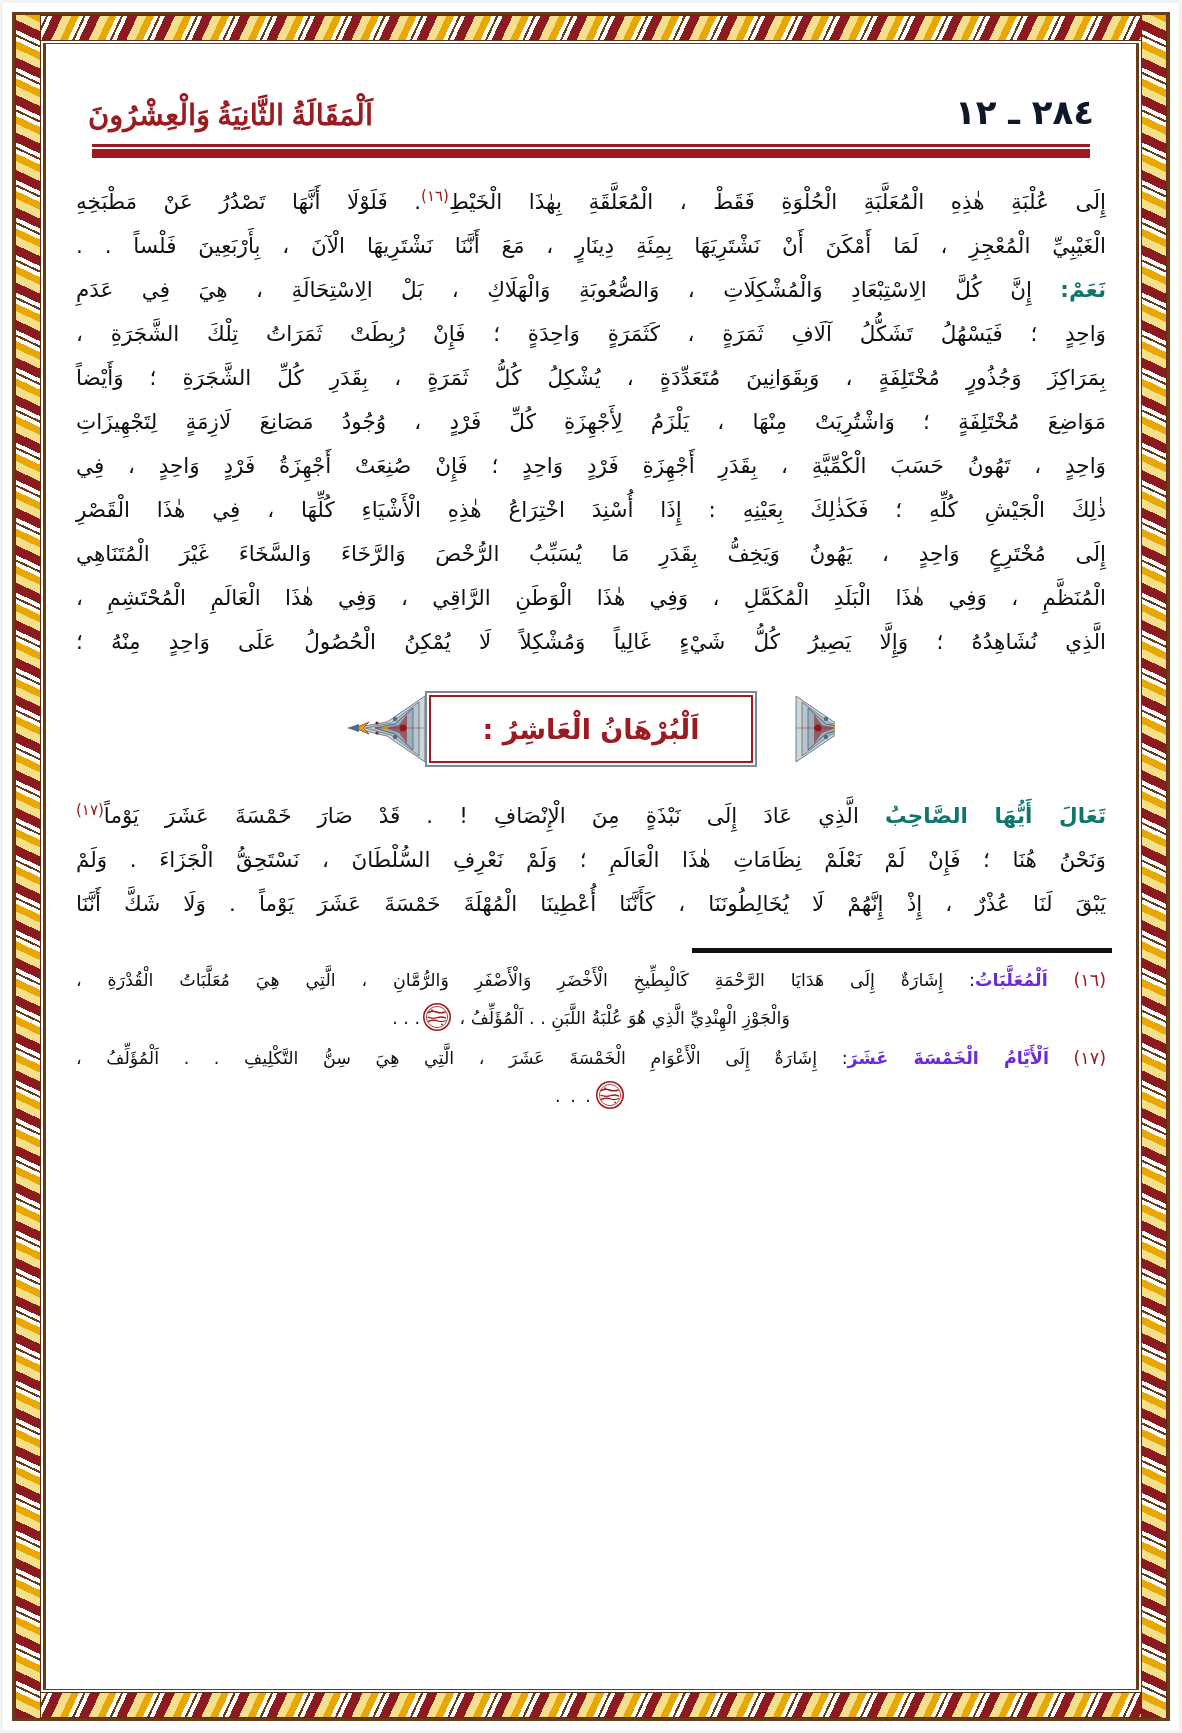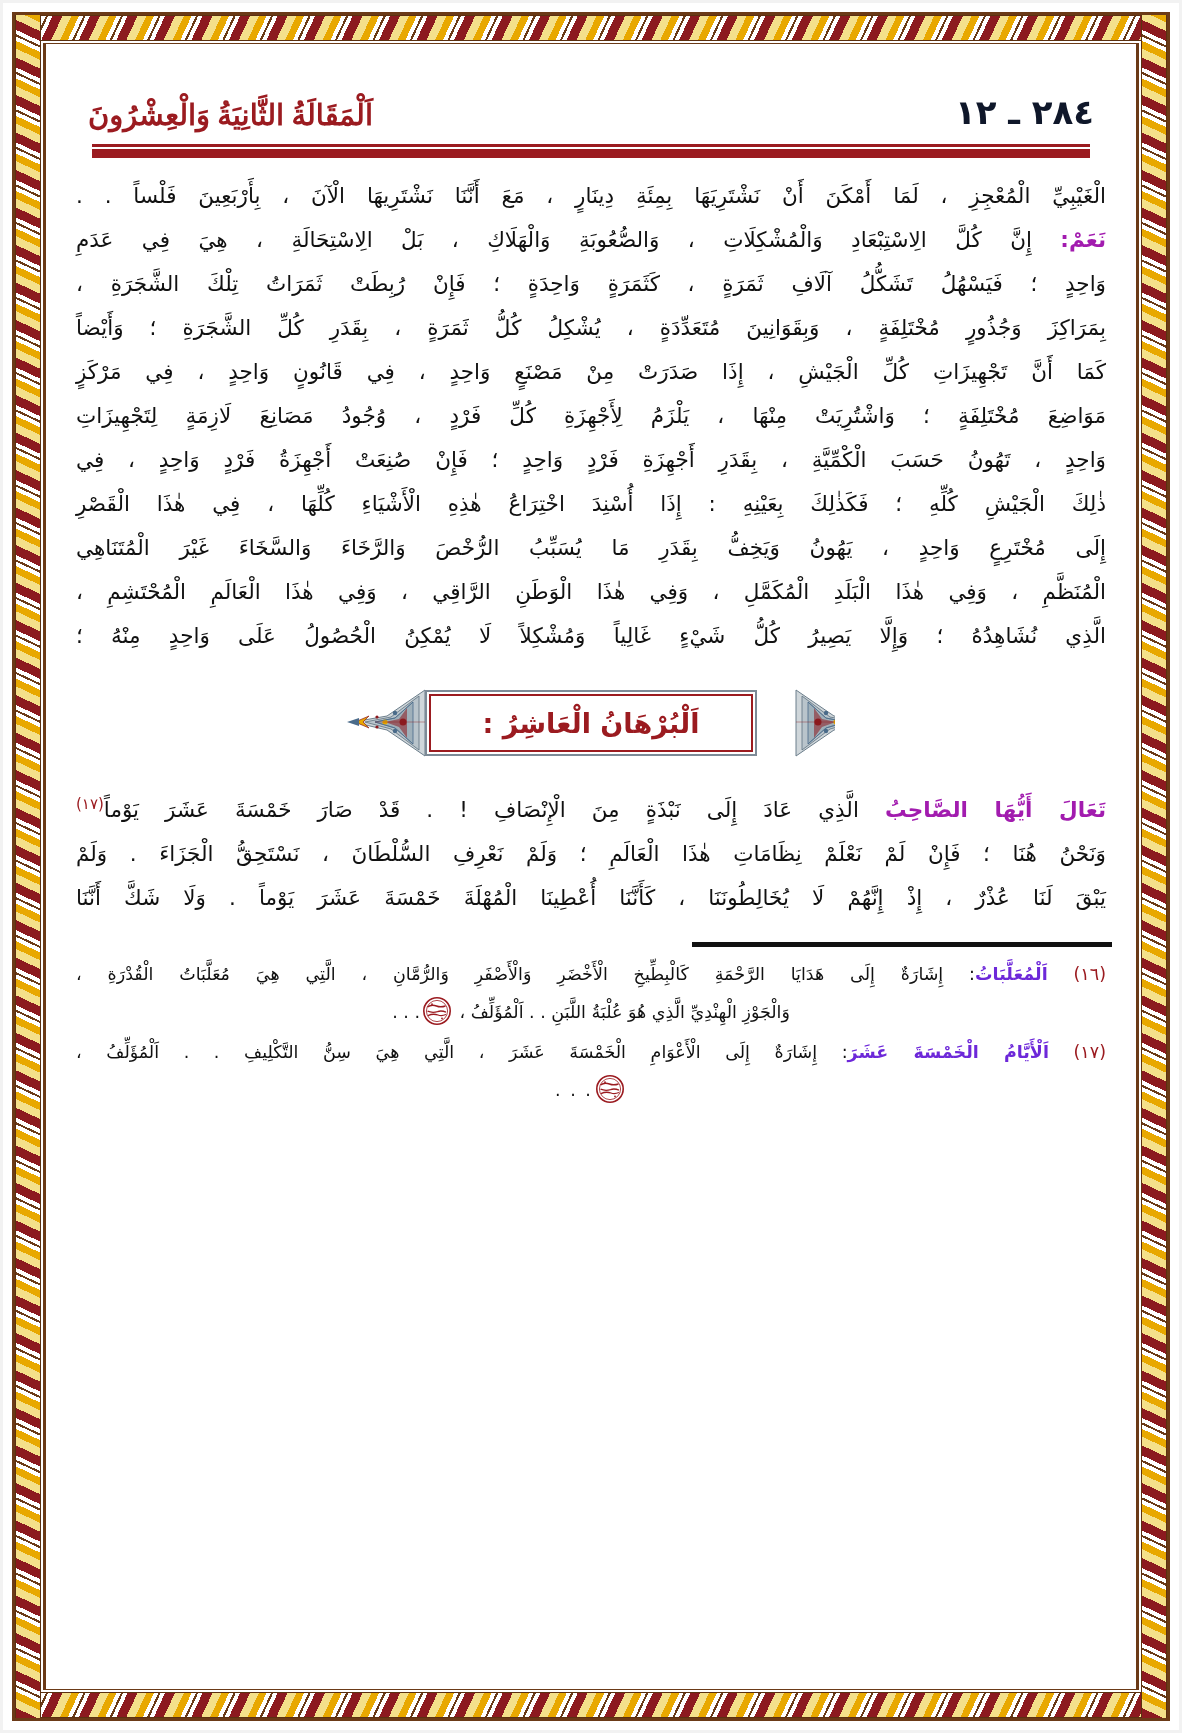--- a/index.html
+++ b/index.html
@@ -137,21 +137,21 @@
     font-family:"DejaVu Sans","Liberation Sans",sans-serif;
   }
   .body-text p{margin:0 0 0 0;}
   .ln{
     display:block;
     text-align:justify;
     text-align-last:justify;
     white-space:nowrap;
   }
   .ln.center-last{text-align-last:center;}
-  .red{color:#a21caf;font-weight:bold;}
+  .red{color:#0f766e;font-weight:bold;}
   .fn-ref{color:#9b1b20;font-size:15px;vertical-align:super;}
 
   
   .deco-heading{
     margin:26px 0 20px 0;
     display:flex;
     align-items:center;
     justify-content:center;
     height:78px;
   }
@@ -162,21 +162,21 @@
   .deco-box{
     border:2px solid #9b1b20;
     outline:2px solid #7d8a96;
     outline-offset:2px;
     background:#ffffff;
     padding:5px 52px;
     margin:0 4px;
     display:flex;
     align-items:center;
     justify-content:center;
-    height:58px;
+    height:68px;
     box-sizing:border-box;
   }
   .deco-title{
     color:#9b1b20;
     font-size:27px;
     font-weight:bold;
     white-space:nowrap;
     font-family:"DejaVu Sans","Liberation Sans",sans-serif;
   }
 
@@ -225,29 +225,29 @@
 
     <div class="header">
       <div class="page-number">٢٨٤ ـ ١٢</div>
       <div class="chapter-title">اَلْمَقَالَةُ الثَّانِيَةُ وَالْعِشْرُونَ</div>
     </div>
     <div class="header-rule"></div>
 
     <div class="body-text">
 
       <p>
+        <span class="ln"><span>إِلَى عُلْبَةِ هٰذِهِ الْمُعَلَّبَةِ الْحُلْوَةِ فَقَطْ ، الْمُعَلَّقَةِ بِهٰذَا الْخَيْطِ</span><span class="fn-ref">(١٦)</span><span>. فَلَوْلَا أَنَّهَا تَصْدُرُ عَنْ مَطْبَخِهِ</span></span>
         <span class="ln">الْغَيْبِيِّ الْمُعْجِزِ ، لَمَا أَمْكَنَ أَنْ نَشْتَرِيَهَا بِمِئَةِ دِينَارٍ ، مَعَ أَنَّنَا نَشْتَرِيهَا الْآنَ ، بِأَرْبَعِينَ فَلْساً . .</span>
       </p>
 
       <p>
         <span class="ln"><span class="red">نَعَمْ:</span>
          <span>إِنَّ كُلَّ الِاسْتِبْعَادِ وَالْمُشْكِلَاتِ ، وَالصُّعُوبَةِ وَالْهَلَاكِ ، بَلْ الِاسْتِحَالَةِ ، هِيَ فِي عَدَمِ</span></span>
         <span class="ln">وَاحِدٍ ؛ فَيَسْهُلُ تَشَكُّلُ آلَافِ ثَمَرَةٍ ، كَثَمَرَةٍ وَاحِدَةٍ ؛ فَإِنْ رُبِطَتْ ثَمَرَاتُ تِلْكَ الشَّجَرَةِ ،</span>
         <span class="ln">بِمَرَاكِزَ وَجُذُورٍ مُخْتَلِفَةٍ ، وَبِقَوَانِينَ مُتَعَدِّدَةٍ ، يُشْكِلُ كُلُّ ثَمَرَةٍ ، بِقَدَرِ كُلِّ الشَّجَرَةِ ؛ وَأَيْضاً</span>
-        <span class="ln">كَمَا أَنَّ تَجْهِيزَاتِ كُلِّ الْجَيْشِ ، إِذَا صَدَرَتْ مِنْ مَصْنَعٍ وَاحِدٍ ، فِي قَانُونٍ وَاحِدٍ ، فِي مَرْكَزٍ</span>
         <span class="ln">مَوَاضِعَ مُخْتَلِفَةٍ ؛ وَاشْتُرِيَتْ مِنْهَا ، يَلْزَمُ لِأَجْهِزَةِ كُلِّ فَرْدٍ ، وُجُودُ مَصَانِعَ لَازِمَةٍ لِتَجْهِيزَاتِ</span>
         <span class="ln">وَاحِدٍ ، تَهُونُ حَسَبَ الْكْمِّيَّةِ ، بِقَدَرِ أَجْهِزَةِ فَرْدٍ وَاحِدٍ ؛ فَإِنْ صُنِعَتْ أَجْهِزَةُ فَرْدٍ وَاحِدٍ ، فِي</span>
         <span class="ln">ذٰلِكَ الْجَيْشِ كُلِّهِ ؛ فَكَذٰلِكَ بِعَيْنِهِ : إِذَا أُسْنِدَ اخْتِرَاعُ هٰذِهِ الْأَشْيَاءِ كُلِّهَا ، فِي هٰذَا الْقَصْرِ</span>
         <span class="ln">إِلَى مُخْتَرِعٍ وَاحِدٍ ، يَهُونُ وَيَخِفُّ بِقَدَرِ مَا يُسَبِّبُ الرُّخْصَ وَالرَّخَاءَ وَالسَّخَاءَ غَيْرَ الْمُتَنَاهِي</span>
         <span class="ln">الْمُنَظَّمِ ، وَفِي هٰذَا الْبَلَدِ الْمُكَمَّلِ ، وَفِي هٰذَا الْوَطَنِ الرَّاقِي ، وَفِي هٰذَا الْعَالَمِ الْمُحْتَشِمِ ،</span>
         <span class="ln">الَّذِي نُشَاهِدُهُ ؛ وَإِلَّا يَصِيرُ كُلُّ شَيْءٍ غَالِياً وَمُشْكِلاً لَا يُمْكِنُ الْحُصُولُ عَلَى وَاحِدٍ مِنْهُ ؛</span>
       </p>
     </div>
 
     <div class="deco-heading">

